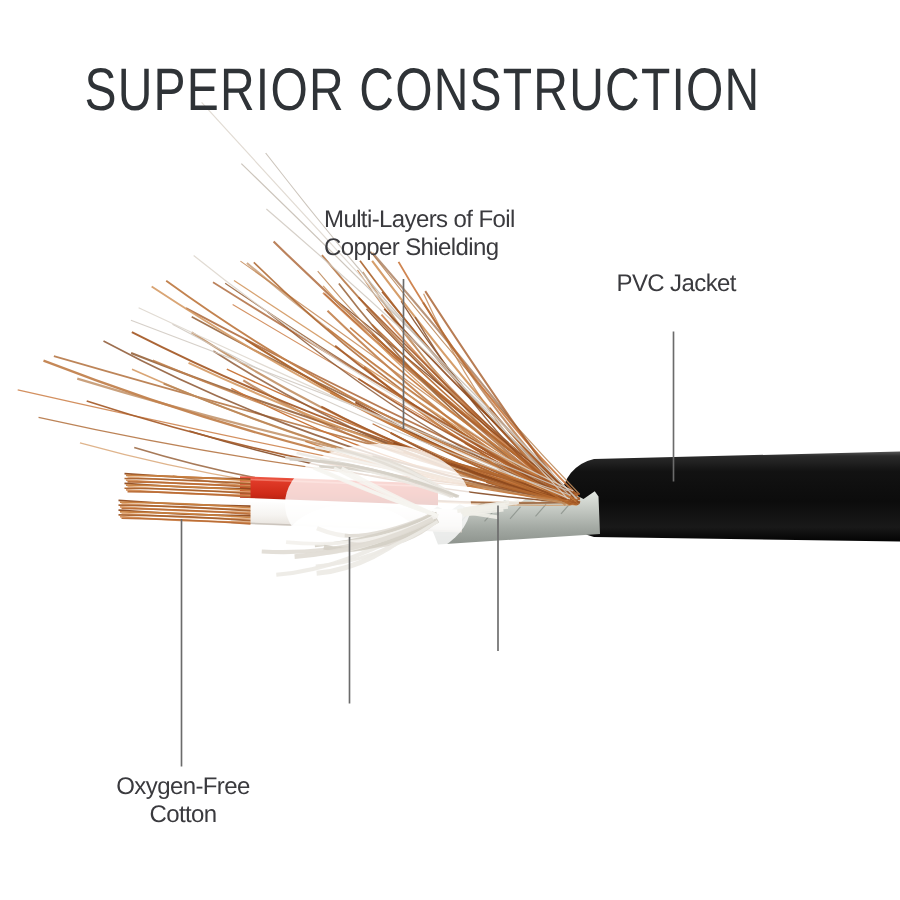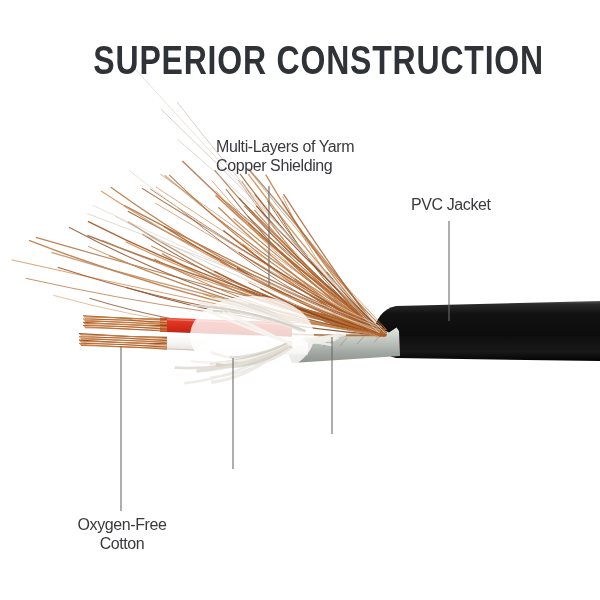--- a/index.html
+++ b/index.html
@@ -2,31 +2,31 @@
 <html style="--background: #ffffff; --title-text: #2f3337; --label-text: #3a3a3e; --leader-line: #6b6b6b; --pvc-jacket: #111111; --red-wire: #d32f1f; --white-wire: #f4f1ee; --copper: #b96b35; --foil: #b8bdb7; --cotton: #efece6;"><head>
 <meta charset="utf-8">
 <style>
   html,body{margin:0;padding:0;background:#ffffff;}
   #stage{
     position:relative;width:600px;height:600px;background:var(--background,#ffffff);
     overflow:hidden;font-family:"Liberation Sans",sans-serif;
   }
   #art{position:absolute;left:0;top:0;}
   .title{
-    position:absolute;left:0;right:0;top:40px;text-align:right;
-    font-size:40px;line-height:40px;font-weight:700;color:var(--title-text,#2f3337);
+    position:absolute;left:0;right:0;top:40px;text-align:left;
+    font-size:40px;line-height:40px;font-weight:400;color:var(--title-text,#2f3337);
     letter-spacing:1px;white-space:nowrap;
   }
   .title .squeeze{display:inline-block;transform:scaleX(0.8);transform-origin:50% 50%;}
   .lbl{
     position:absolute;font-size:16px;line-height:19px;color:var(--label-text,#3a3a3e);
     letter-spacing:-0.4px;white-space:pre-line;
   }
   .lbl-copper{left:216px;top:137px;text-align:left;}
-  .lbl-pvc{left:411px;top:195px;}
+  .lbl-pvc{left:411px;top:180px;}
   .lbl-foil{left:294px;top:443px;}
   .lbl-cotton{left:174px;top:482px;}
   .lbl-oxygen{left:51px;top:515px;width:142px;text-align:center;}
 </style>
 </head>
 <body>
 
 <div id="stage">
 
   <svg id="art" width="600" height="600" viewBox="0 0 600 600">
@@ -246,18 +246,18 @@
       <line x1="332" y1="337" x2="332" y2="434"></line>
       <line x1="233" y1="358" x2="233" y2="469"></line>
       <line x1="121" y1="346" x2="121" y2="511"></line>
     </g>
   </svg>
 
   <div class="title">
     <span class="squeeze">SUPERIOR CONSTRUCTION</span>
   </div>
 
-  <div class="lbl lbl-copper">Multi-Layers of Yarm
+  <div class="lbl lbl-copper">Multi-Layers of Foil
 Copper Shielding</div>
   <div class="lbl lbl-pvc">PVC Jacket</div>
   <div class="lbl lbl-oxygen">Oxygen-Free
 Cotton</div>
 </div>
 
 </body></html>

